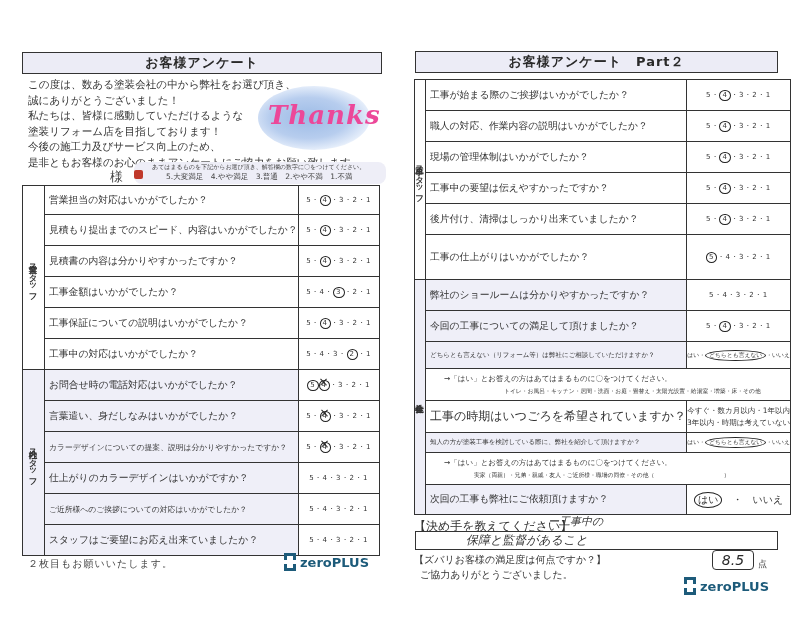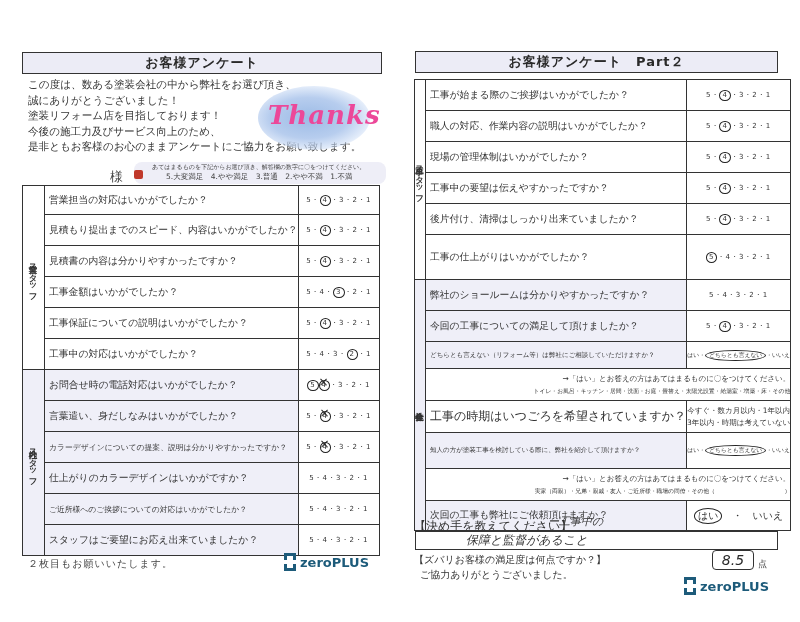--- a/index.html
+++ b/index.html
@@ -42,21 +42,21 @@
     font-size: 8.5px; font-weight: bold; line-height: 10px; color: #333; background: #fff;
   }
   td.cat.tint { background: #efeff8; }
   td.q { font-size: 9.8px; padding-left: 4px; color: #333; white-space: nowrap; overflow: hidden; }
   td.q.small { font-size: 7.8px; }
   td.q.tiny { font-size: 6.5px; }
   td.q.big { font-size: 12px; }
   td.q.tint { background: #efeff8; }
   td.a { text-align: center; font-size: 7px; color: #333; white-space: nowrap; letter-spacing: 1px; }
   td.a.tiny { font-size: 5.8px; letter-spacing: 0; }
-  td.note { font-size: 7.5px; padding-left: 4px; color: #333; line-height: 12px; text-align: right; }
+  td.note { font-size: 7.5px; padding-left: 18px; color: #333; line-height: 12px; }
   td.note .sub { display: block; padding-left: 60px; font-size: 5.8px; }
 
   .circled { display: inline-block; border: 1px solid #222; border-radius: 50%; padding: 0 2px; line-height: 9px; }
   .crossed { display: inline-block; position: relative; border: 1px solid #222; border-radius: 50%; padding: 0 2px; line-height: 9px; }
   .crossed::after { content: "×"; position: absolute; left: -1px; top: -3px; font-size: 12px; color: #222; }
   .oval { display: inline-block; border: 1px solid #222; border-radius: 50%; padding: 0 3px; }
 
   .footer-left { position: absolute; left: 28px; top: 557px; font-size: 10px; color: #444; letter-spacing: 1px; }
   .logo { position: absolute; display: flex; align-items: center; gap: 4px; }
   .logo-mark { width: 12px; height: 18px; position: relative; }
@@ -81,20 +81,21 @@
 </style>
 </head>
 <body>
 
 <div class="page left">
   <div class="title-bar" style="left:22px; top:52px; width:360px; height:22px;">お客様アンケート</div>
 
   <div class="intro">
     <div>この度は、数ある塗装会社の中から弊社をお選び頂き、</div>
     <div>誠にありがとうございました！</div>
+    <div>私たちは、皆様に感動していただけるような</div>
     <div>塗装リフォーム店を目指しております！</div>
     <div>今後の施工力及びサービス向上のため、</div>
     <div>是非ともお客様のお心のままアンケートにご協力をお願い致します。</div>
   </div>
   <div class="thanks-blob"></div>
   <div class="thanks-text">Thanks</div>
 
   <div class="legend-box"></div>
   <div class="sama">様</div>
   <div class="bucket"></div>
@@ -225,21 +226,21 @@
         <span class="sub">トイレ・お風呂・キッチン・居間・洗面・お庭・畳替え・太陽光設置・給湯室・増築・床・その他</span>
       </td>
     </tr>
     <tr style="height:32px;">
       <td class="q big">工事の時期はいつごろを希望されていますか？</td>
       <td class="a" style="font-size:7.5px; line-height:12px; letter-spacing:0;">
         <div>今すぐ・数カ月以内・1年以内</div>
         <div>3年以内・時期は考えていない</div>
       </td>
     </tr>
-    <tr style="height:36px;">
+    <tr style="height:20px;">
       <td class="q tint tiny">知人の方が塗装工事を検討している際に、弊社を紹介して頂けますか？</td>
       <td class="a tiny"><span>はい</span>・<span class="oval">どちらとも言えない</span>・<span>いいえ</span></td>
     </tr>
     <tr style="height:32px;">
       <td class="note" colspan="2">
         <span>→「はい」とお答えの方はあてはまるものに〇をつけてください。</span>
         <span class="sub" style="padding-left:30px;">実家（両親）・兄弟・親戚・友人・ご近所様・職場の同僚・その他（　　　　　　　　　　　　）</span>
       </td>
     </tr>
     <tr style="height:30px;">

